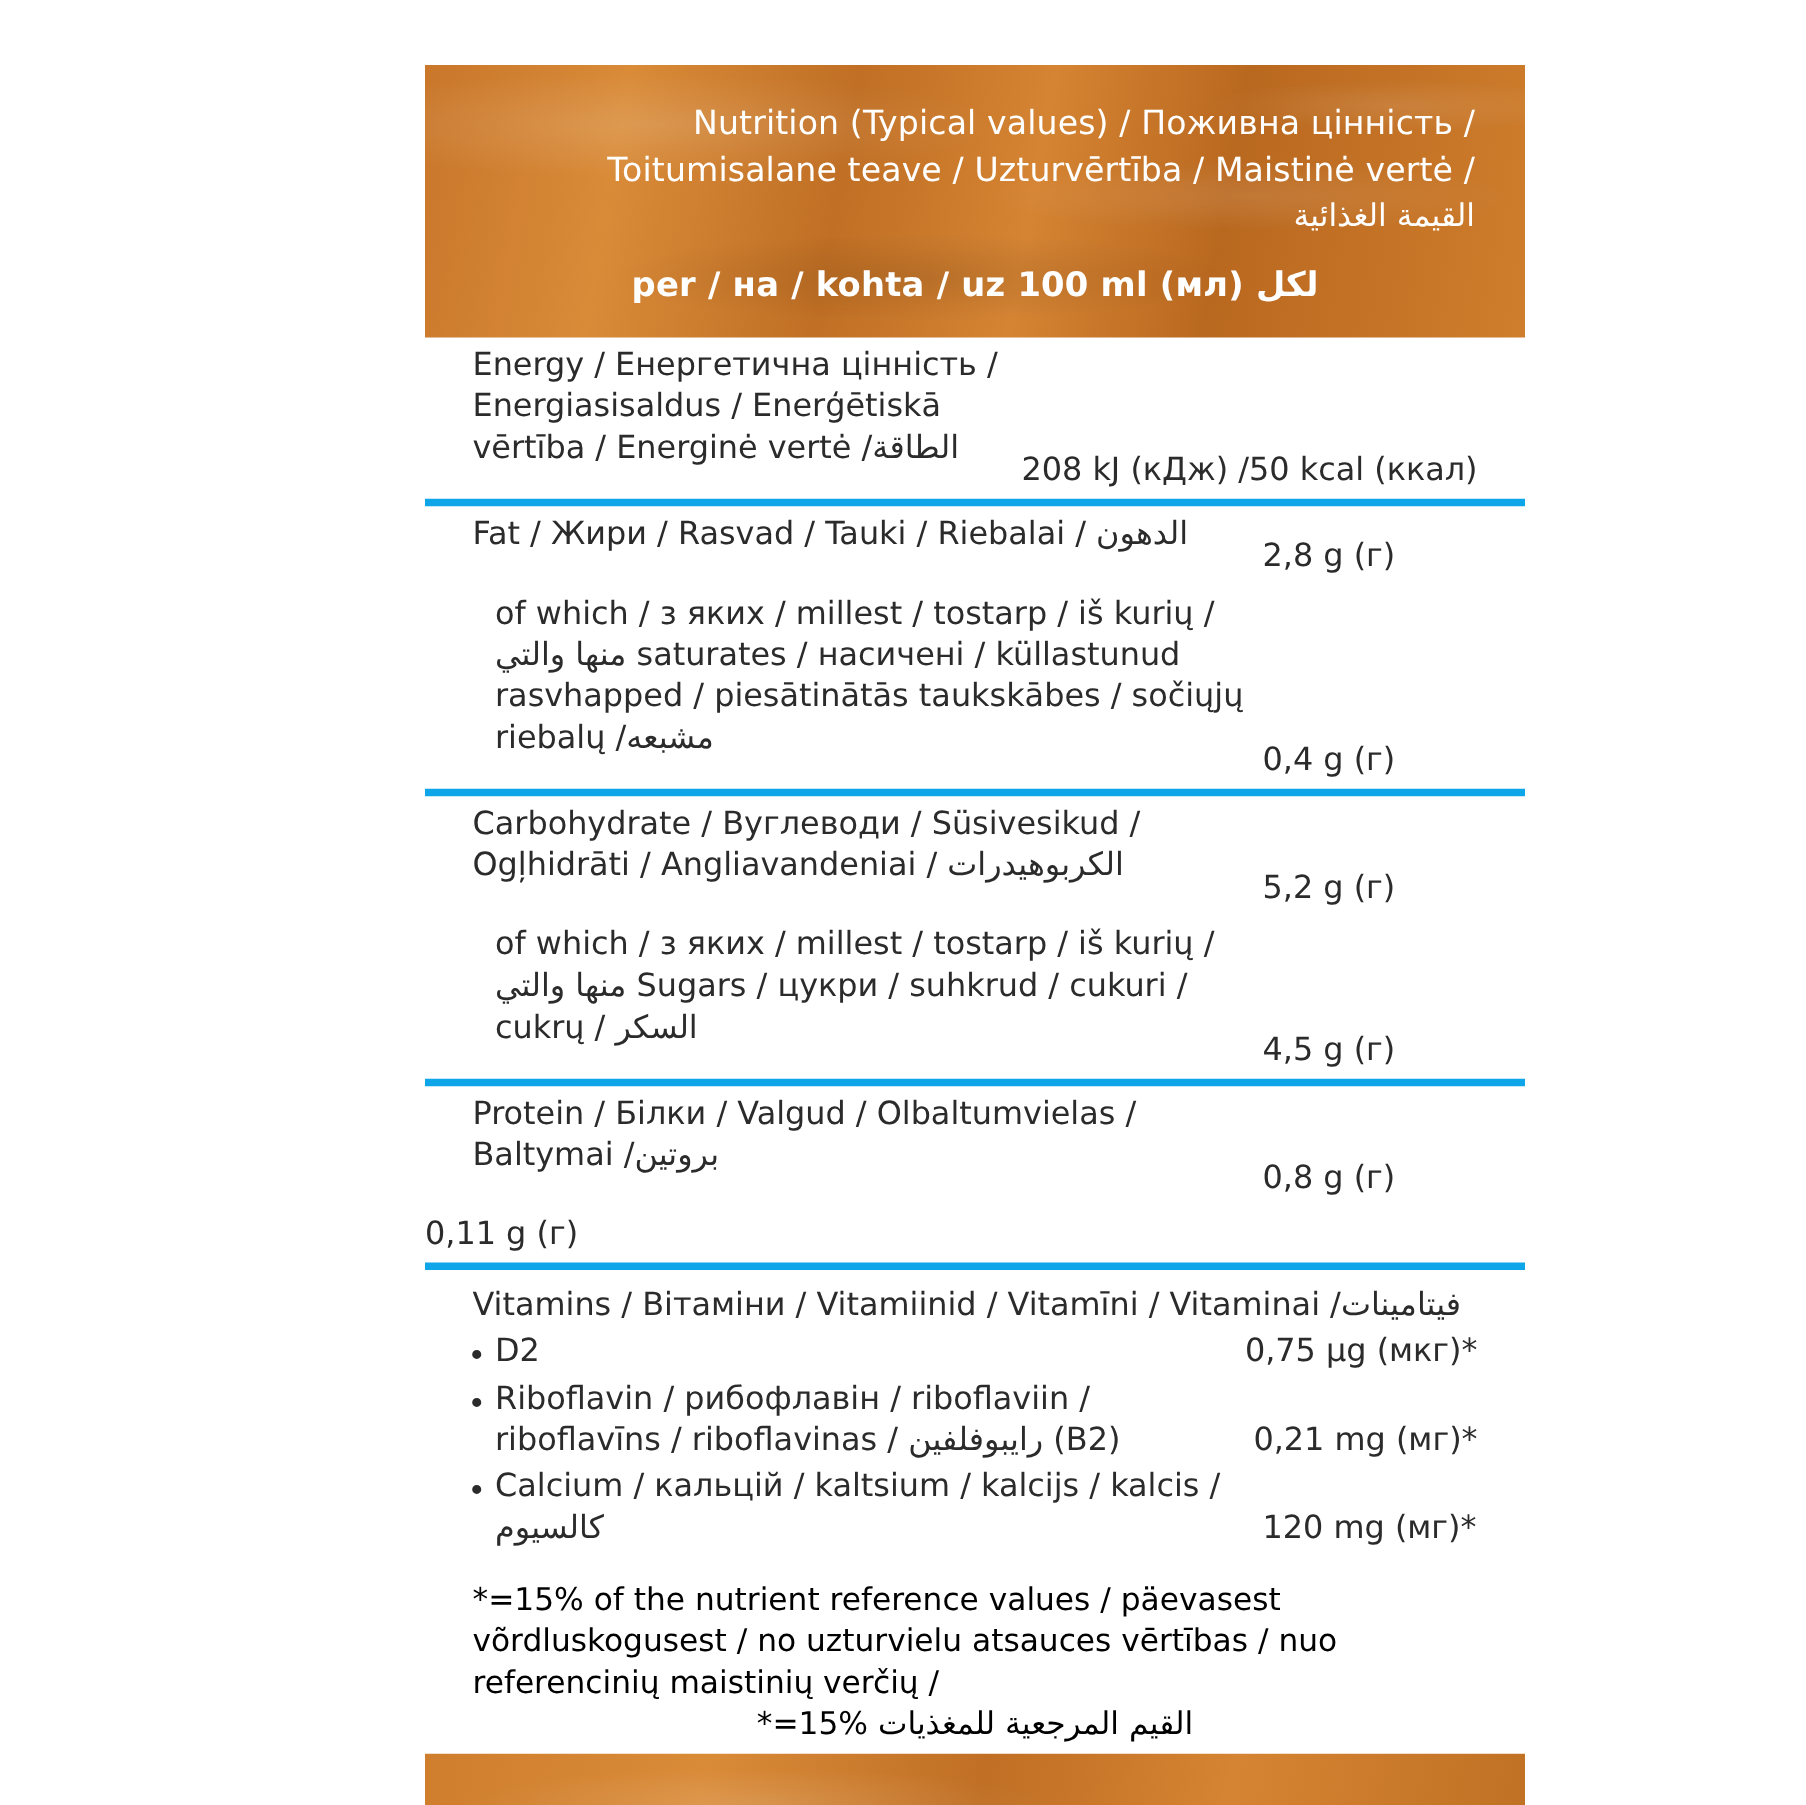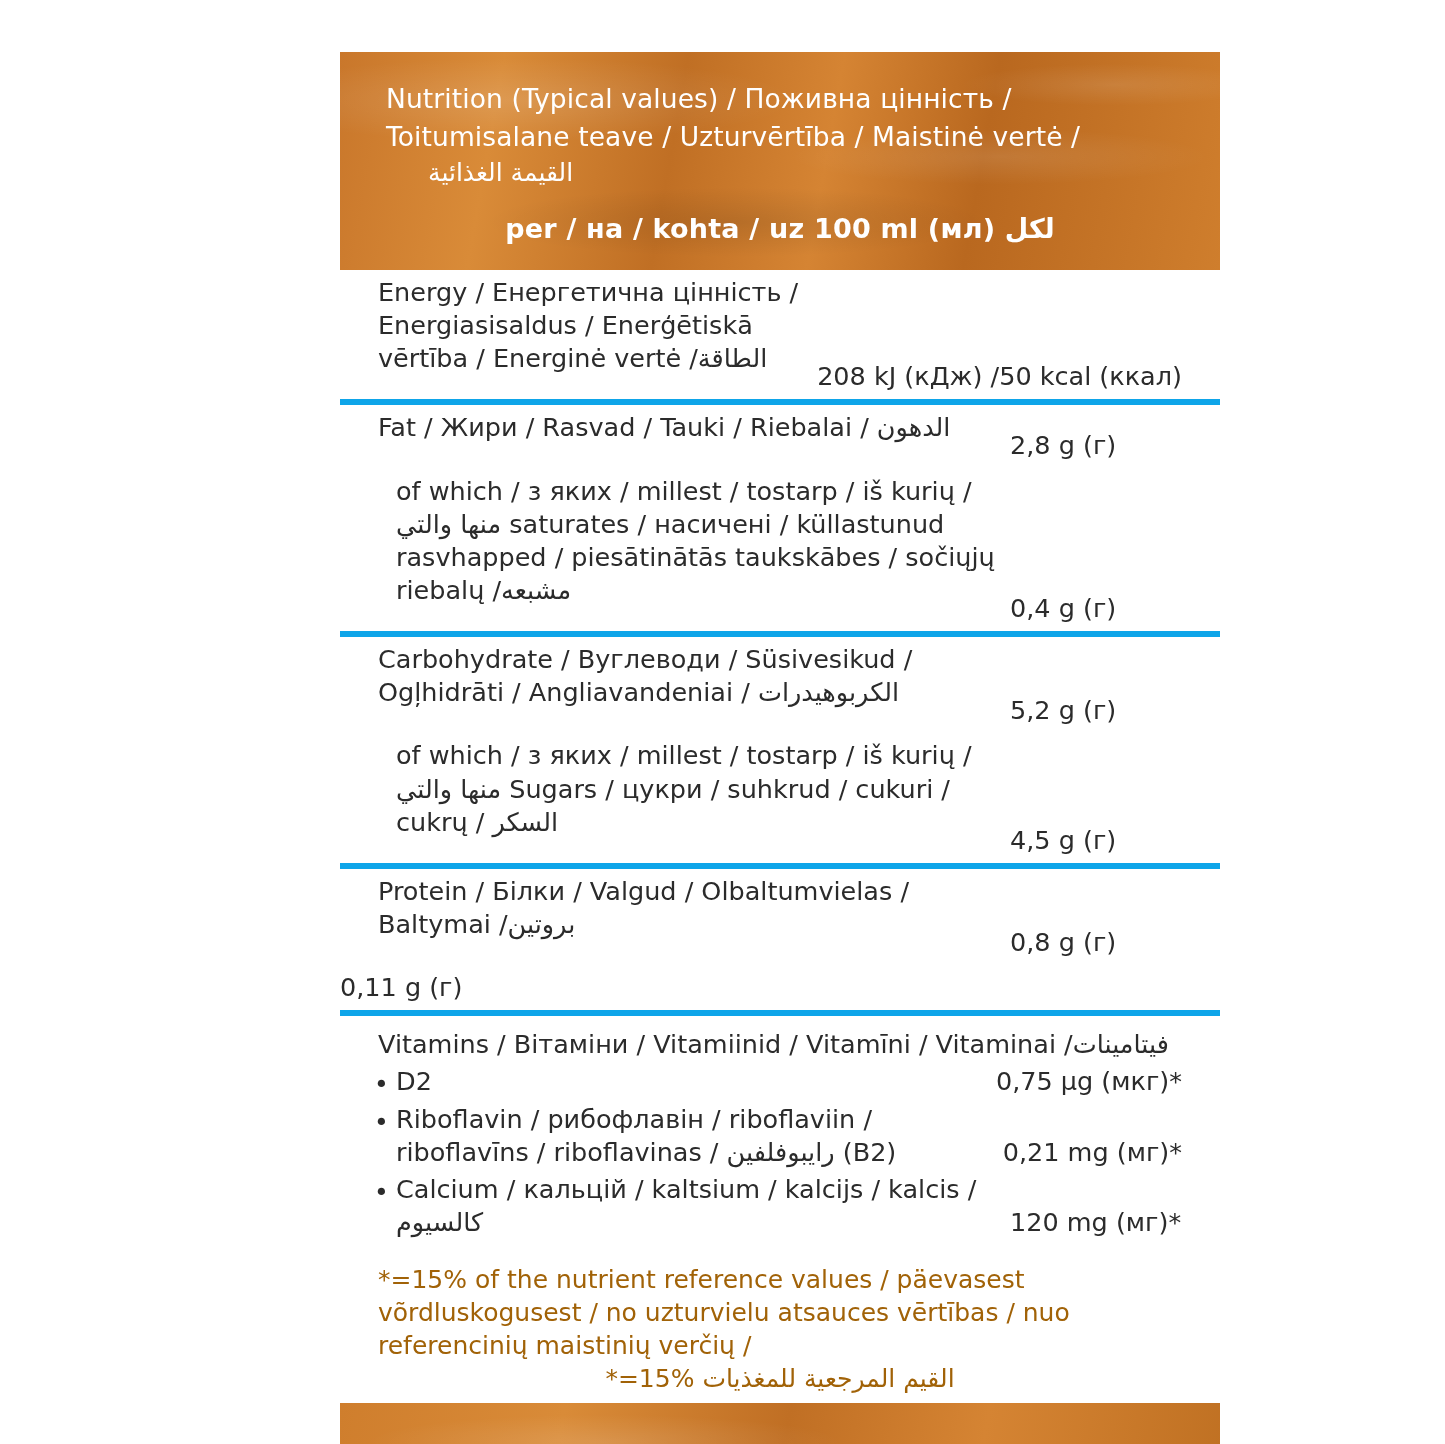--- a/index.html
+++ b/index.html
@@ -44,21 +44,21 @@
   }
   .header-title {
     position: relative;
     color: #ffffff;
     font-size: 26.5px;
     line-height: 1.42;
     padding: 0 40px 0 46px;
     font-weight: 400;
     letter-spacing: 0.1px;
   }
-  .header-title .line { display: block; }
+  .header-title .line { display: block; text-align: right; }
   .header-title .ar { font-size: 25px; margin-left: 42px; }
 
   .per-row {
     position: relative;
     color: #ffffff;
     font-size: 27px;
     font-weight: 700;
     text-align: center;
     padding: 22px 40px 12px 40px;
     letter-spacing: 0.2px;
@@ -101,21 +101,21 @@
 
   .block-sect { padding: 10px 0 12px 0; }
 
   .vitamins-block .lbl { padding-top: 2px; padding-bottom: 2px; }
   .vitamins-block .val { padding-top: 2px; padding-bottom: 2px; }
 
   .note {
     font-size: 25px;
     line-height: 1.32;
     padding: 10px 38px 8px 38px;
-    color: #a16207;
+    color: #000000;
   }
   .note .ar { display: block; text-align: center; }
 
   .footer-band {
     position: relative;
     background: linear-gradient(100deg, #cf7e2d 0%, #d98b38 25%, #c06f24 50%, #d58433 72%, #bf7022 100%);
     color: #ffffff;
     padding: 16px 38px 18px 38px;
     font-size: 25.5px;
     line-height: 1.30;

